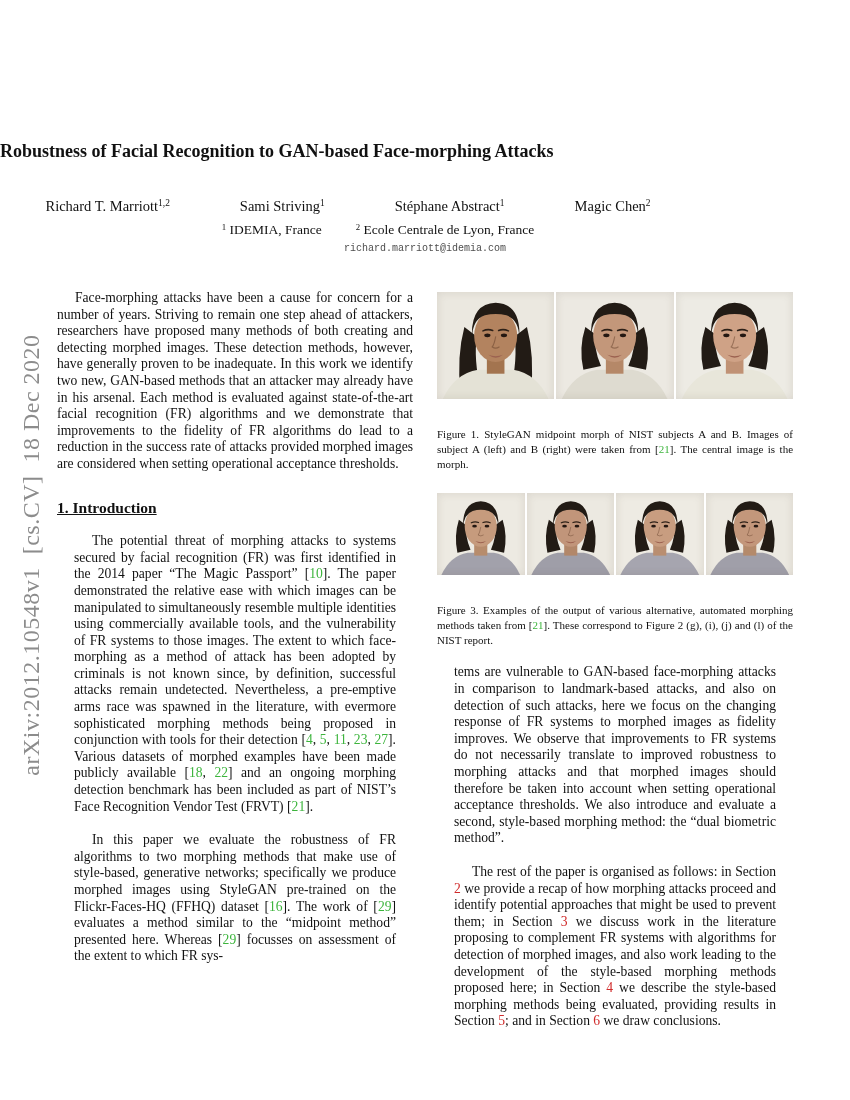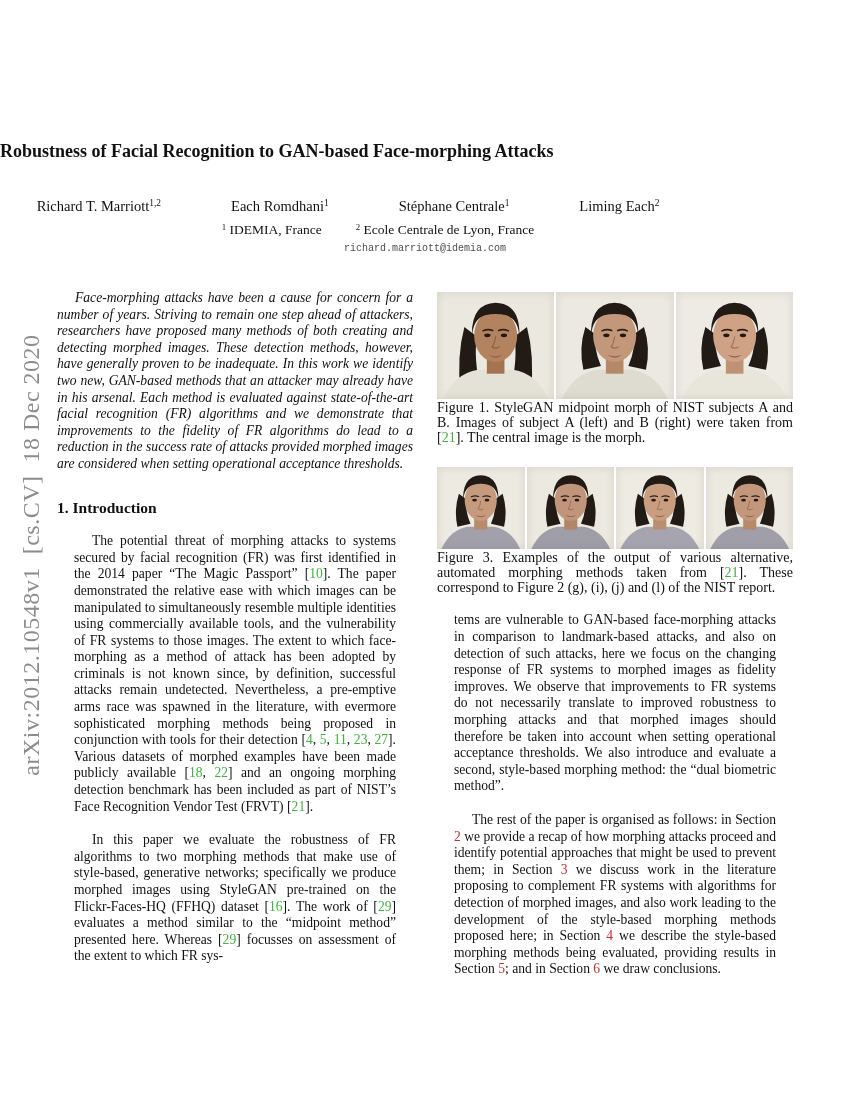--- a/index.html
+++ b/index.html
@@ -24,33 +24,33 @@
   .email{position:absolute;top:243px;left:0;width:850px;text-align:center;
          font-family:"Liberation Mono", monospace;font-size:10px;color:#4d4d4d;}
   .sup{font-size:.65em;position:relative;top:-.5em;}
 
   
   .col{position:absolute;top:290px;width:356px;font-size:13.6px;line-height:16.6px;}
   .col-left{left:57px;}
   .col-right{left:437px;}
 
   .abstract-heading{text-align:center;font-weight:bold;font-size:14.5px;margin:6px 0 14px 0;}
-  .abstract-text{font-style:italic;text-align:justify;text-indent:18px;margin:0;}
-  .section-heading{font-weight:bold;font-size:15.5px;margin:27px 0 10px 0;}
+  .abstract-text{text-align:justify;text-indent:18px;margin:0;}
+  .section-heading{font-weight:bold;font-size:15.5px;margin:27px 0 10px 0;text-decoration:underline;}
   p.body{margin:17px;text-align:justify;}
   p.indent{text-indent:18px;}
 
   .cite{color:#3cb43c;}
   .ref{color:#d02a2a;}
 
   
   .figrow{display:flex;gap:2px;}
   .figrow.fig1{height:107px;margin-top:2px;}
   .figrow.fig2{height:82px;margin-top:21px;}
-  .caption{font-size:14px;line-height:14.9px;text-align:justify;margin:2px 0 0 0;color:#111;}
+  .caption{font-size:11px;line-height:14.9px;text-align:justify;margin:28px 0 0 0;color:#111;}
   .bodystart{margin-top:28px;}
 
   .panel{position:relative;flex:1;overflow:hidden;background:#ece9e1;}
   .panel svg{display:block;width:100%;height:100%;}
   .panel::after{content:"";position:absolute;inset:0;
                 box-shadow:inset 0 0 10px rgba(70,60,40,.12);}
   .panel.long  .lock-short{display:none;}
   .panel.short .lock-long{display:none;}
 
   .face .wall{fill:var(--wall);}
@@ -64,23 +64,23 @@
   .face .mouth{fill:#9c6250;}
 </style>
 </head>
 <body>
 
 <div class="watermark">arXiv:2012.10548v1  [cs.CV]  18 Dec 2020</div>
 
 <div class="title">Robustness of Facial Recognition to GAN-based Face-morphing Attacks</div>
 <div class="authors">
   <span><span>Richard T. Marriott</span><span class="sup">1,2</span></span>
-  <span><span>Each Romdhani</span><span class="sup">1</span></span>
-  <span><span>Stéphane Centrale</span><span class="sup">1</span></span>
-  <span><span>Liming Each</span><span class="sup">2</span></span>
+  <span><span>Sami Striving</span><span class="sup">1</span></span>
+  <span><span>Stéphane Abstract</span><span class="sup">1</span></span>
+  <span><span>Magic Chen</span><span class="sup">2</span></span>
 </div>
 <div class="affils">
   <span><span class="sup">1</span><span> IDEMIA, France</span></span>
   <span><span class="sup">2</span><span> Ecole Centrale de Lyon, France</span></span>
 </div>
 <div class="email">richard.marriott@idemia.com</div>
 
 <div class="col col-left">
   <p class="abstract-text">Face-morphing attacks have been a cause for concern for a number of years. Striving to remain one step ahead of attackers, researchers have proposed many methods of both creating and detecting morphed images. These detection methods, however, have generally proven to be inadequate. In this work we identify two new, GAN-based methods that an attacker may already have in his arsenal. Each method is evaluated against state-of-the-art facial recognition (FR) algorithms and we demonstrate that improvements to the fidelity of FR algorithms do lead to a reduction in the success rate of attacks provided morphed images are considered when setting operational acceptance thresholds.</p>
   <div class="section-heading">1. Introduction</div>

